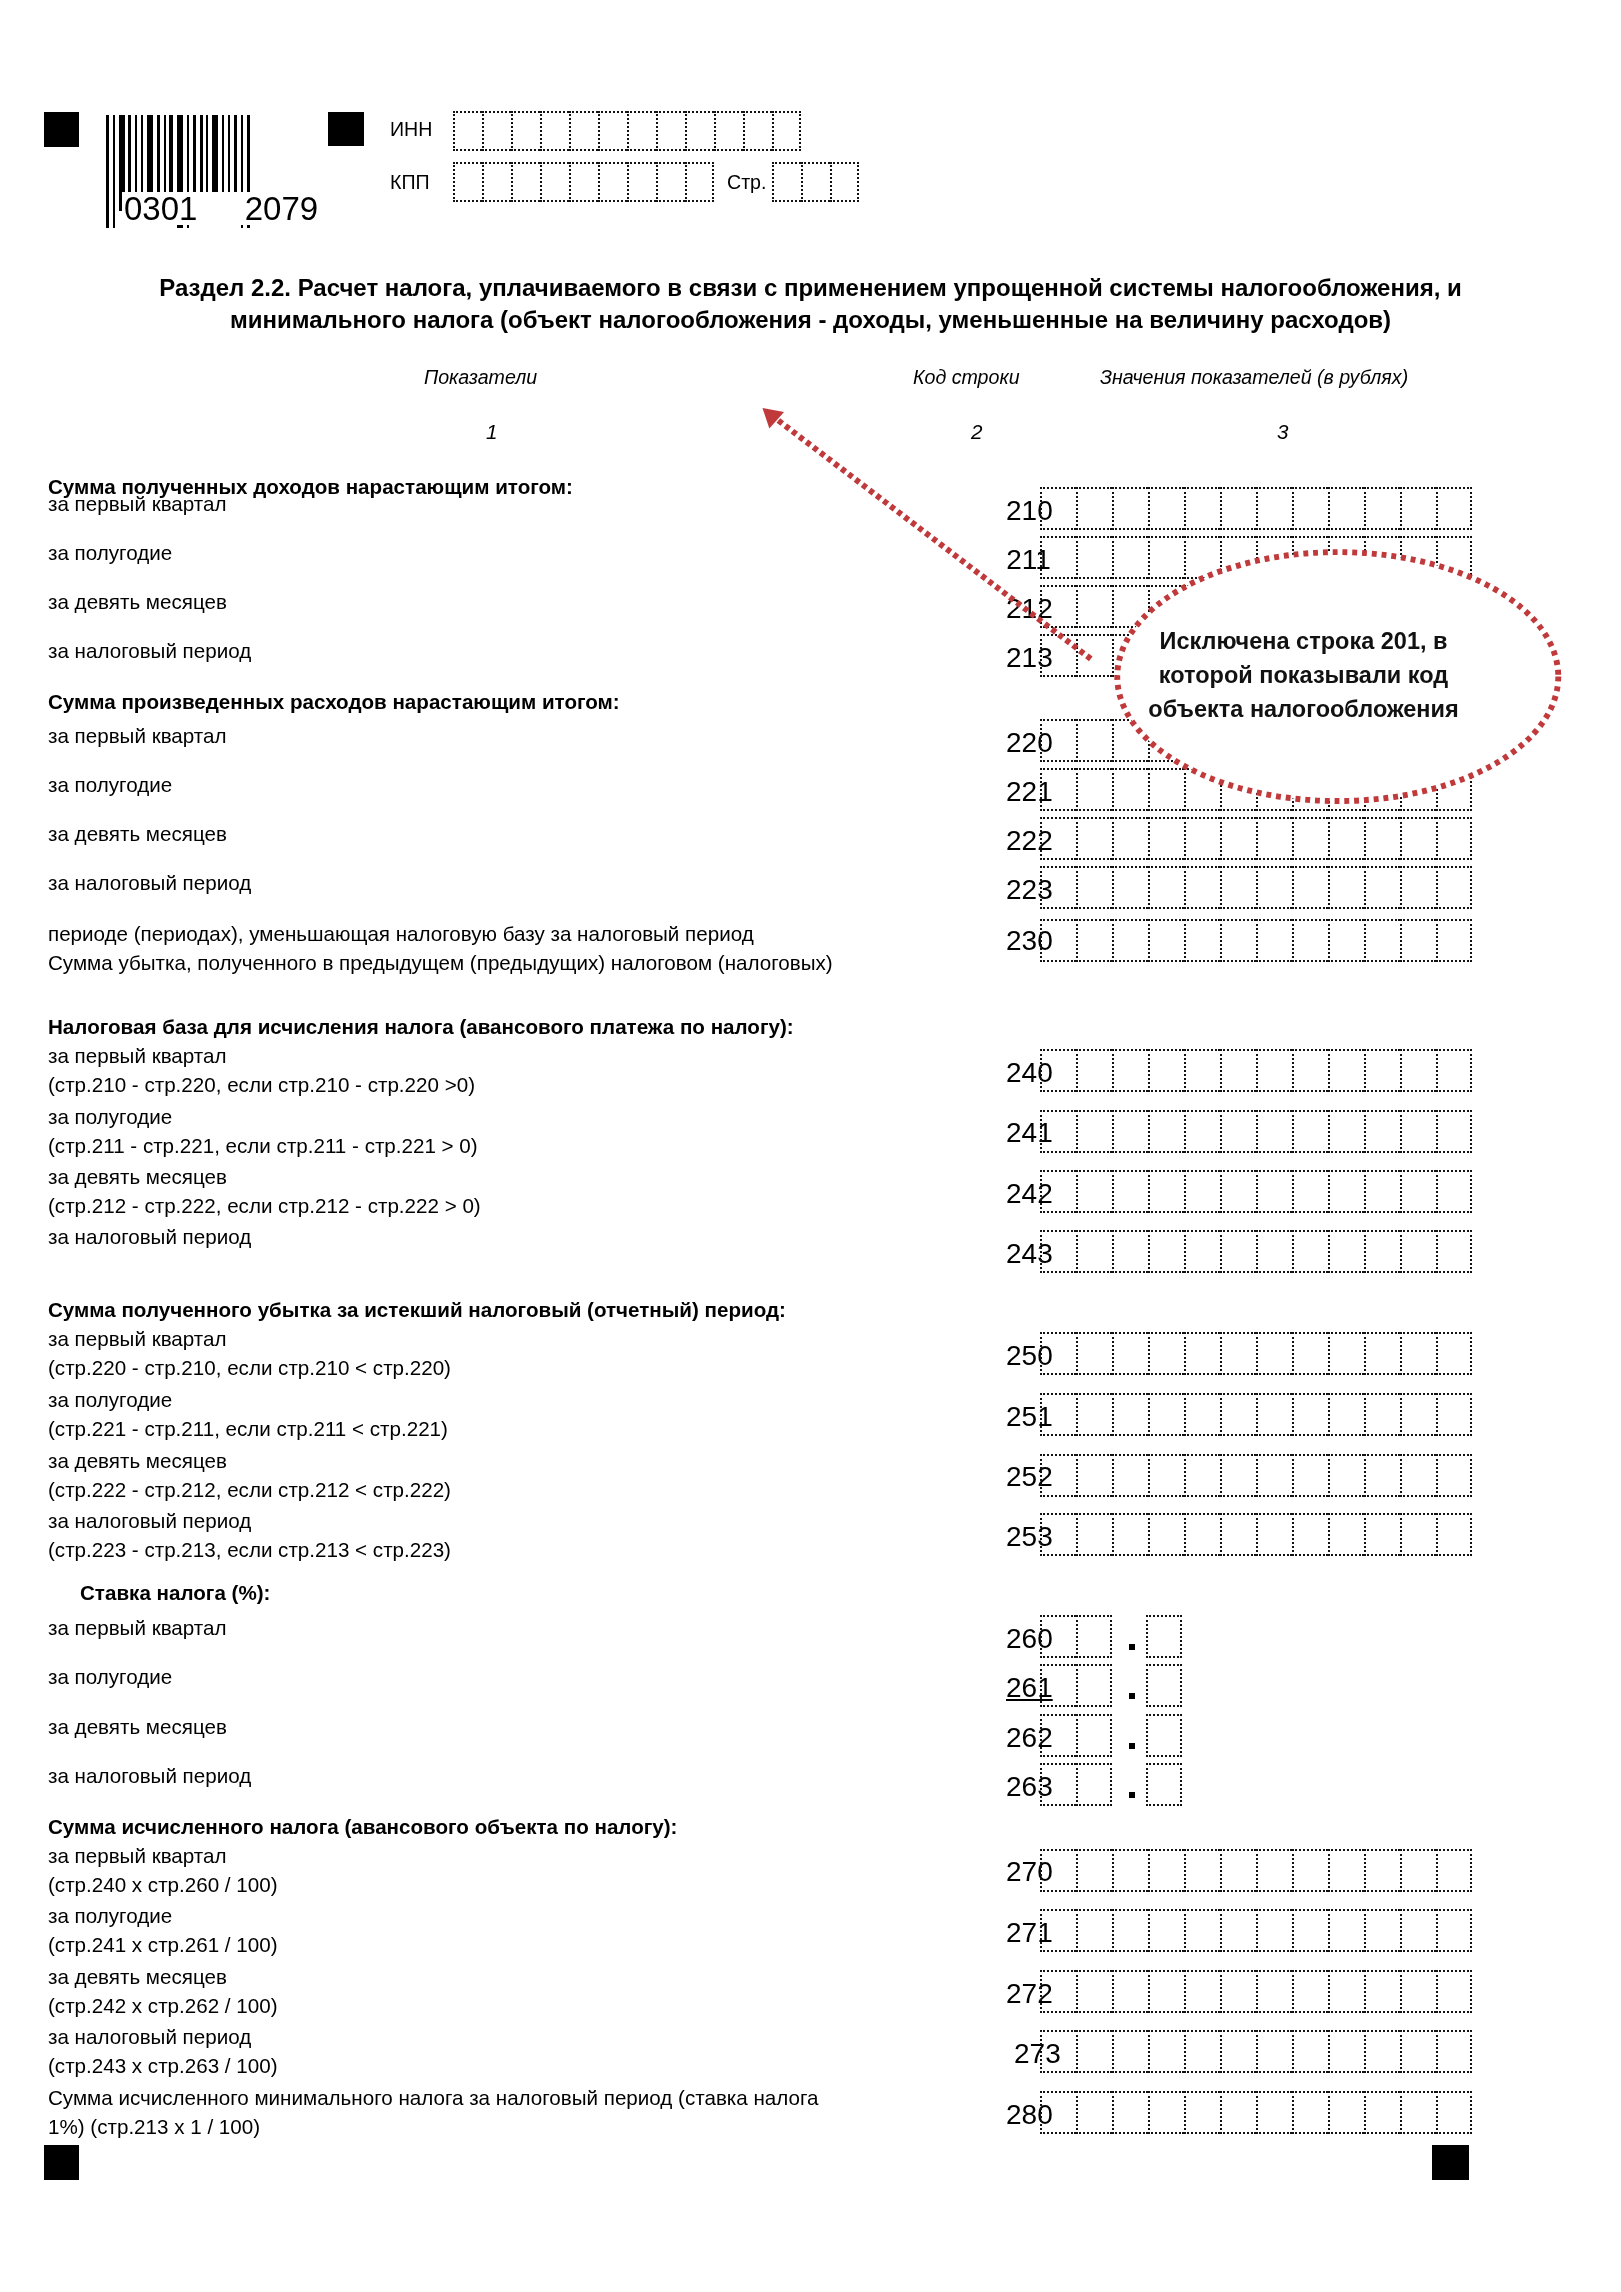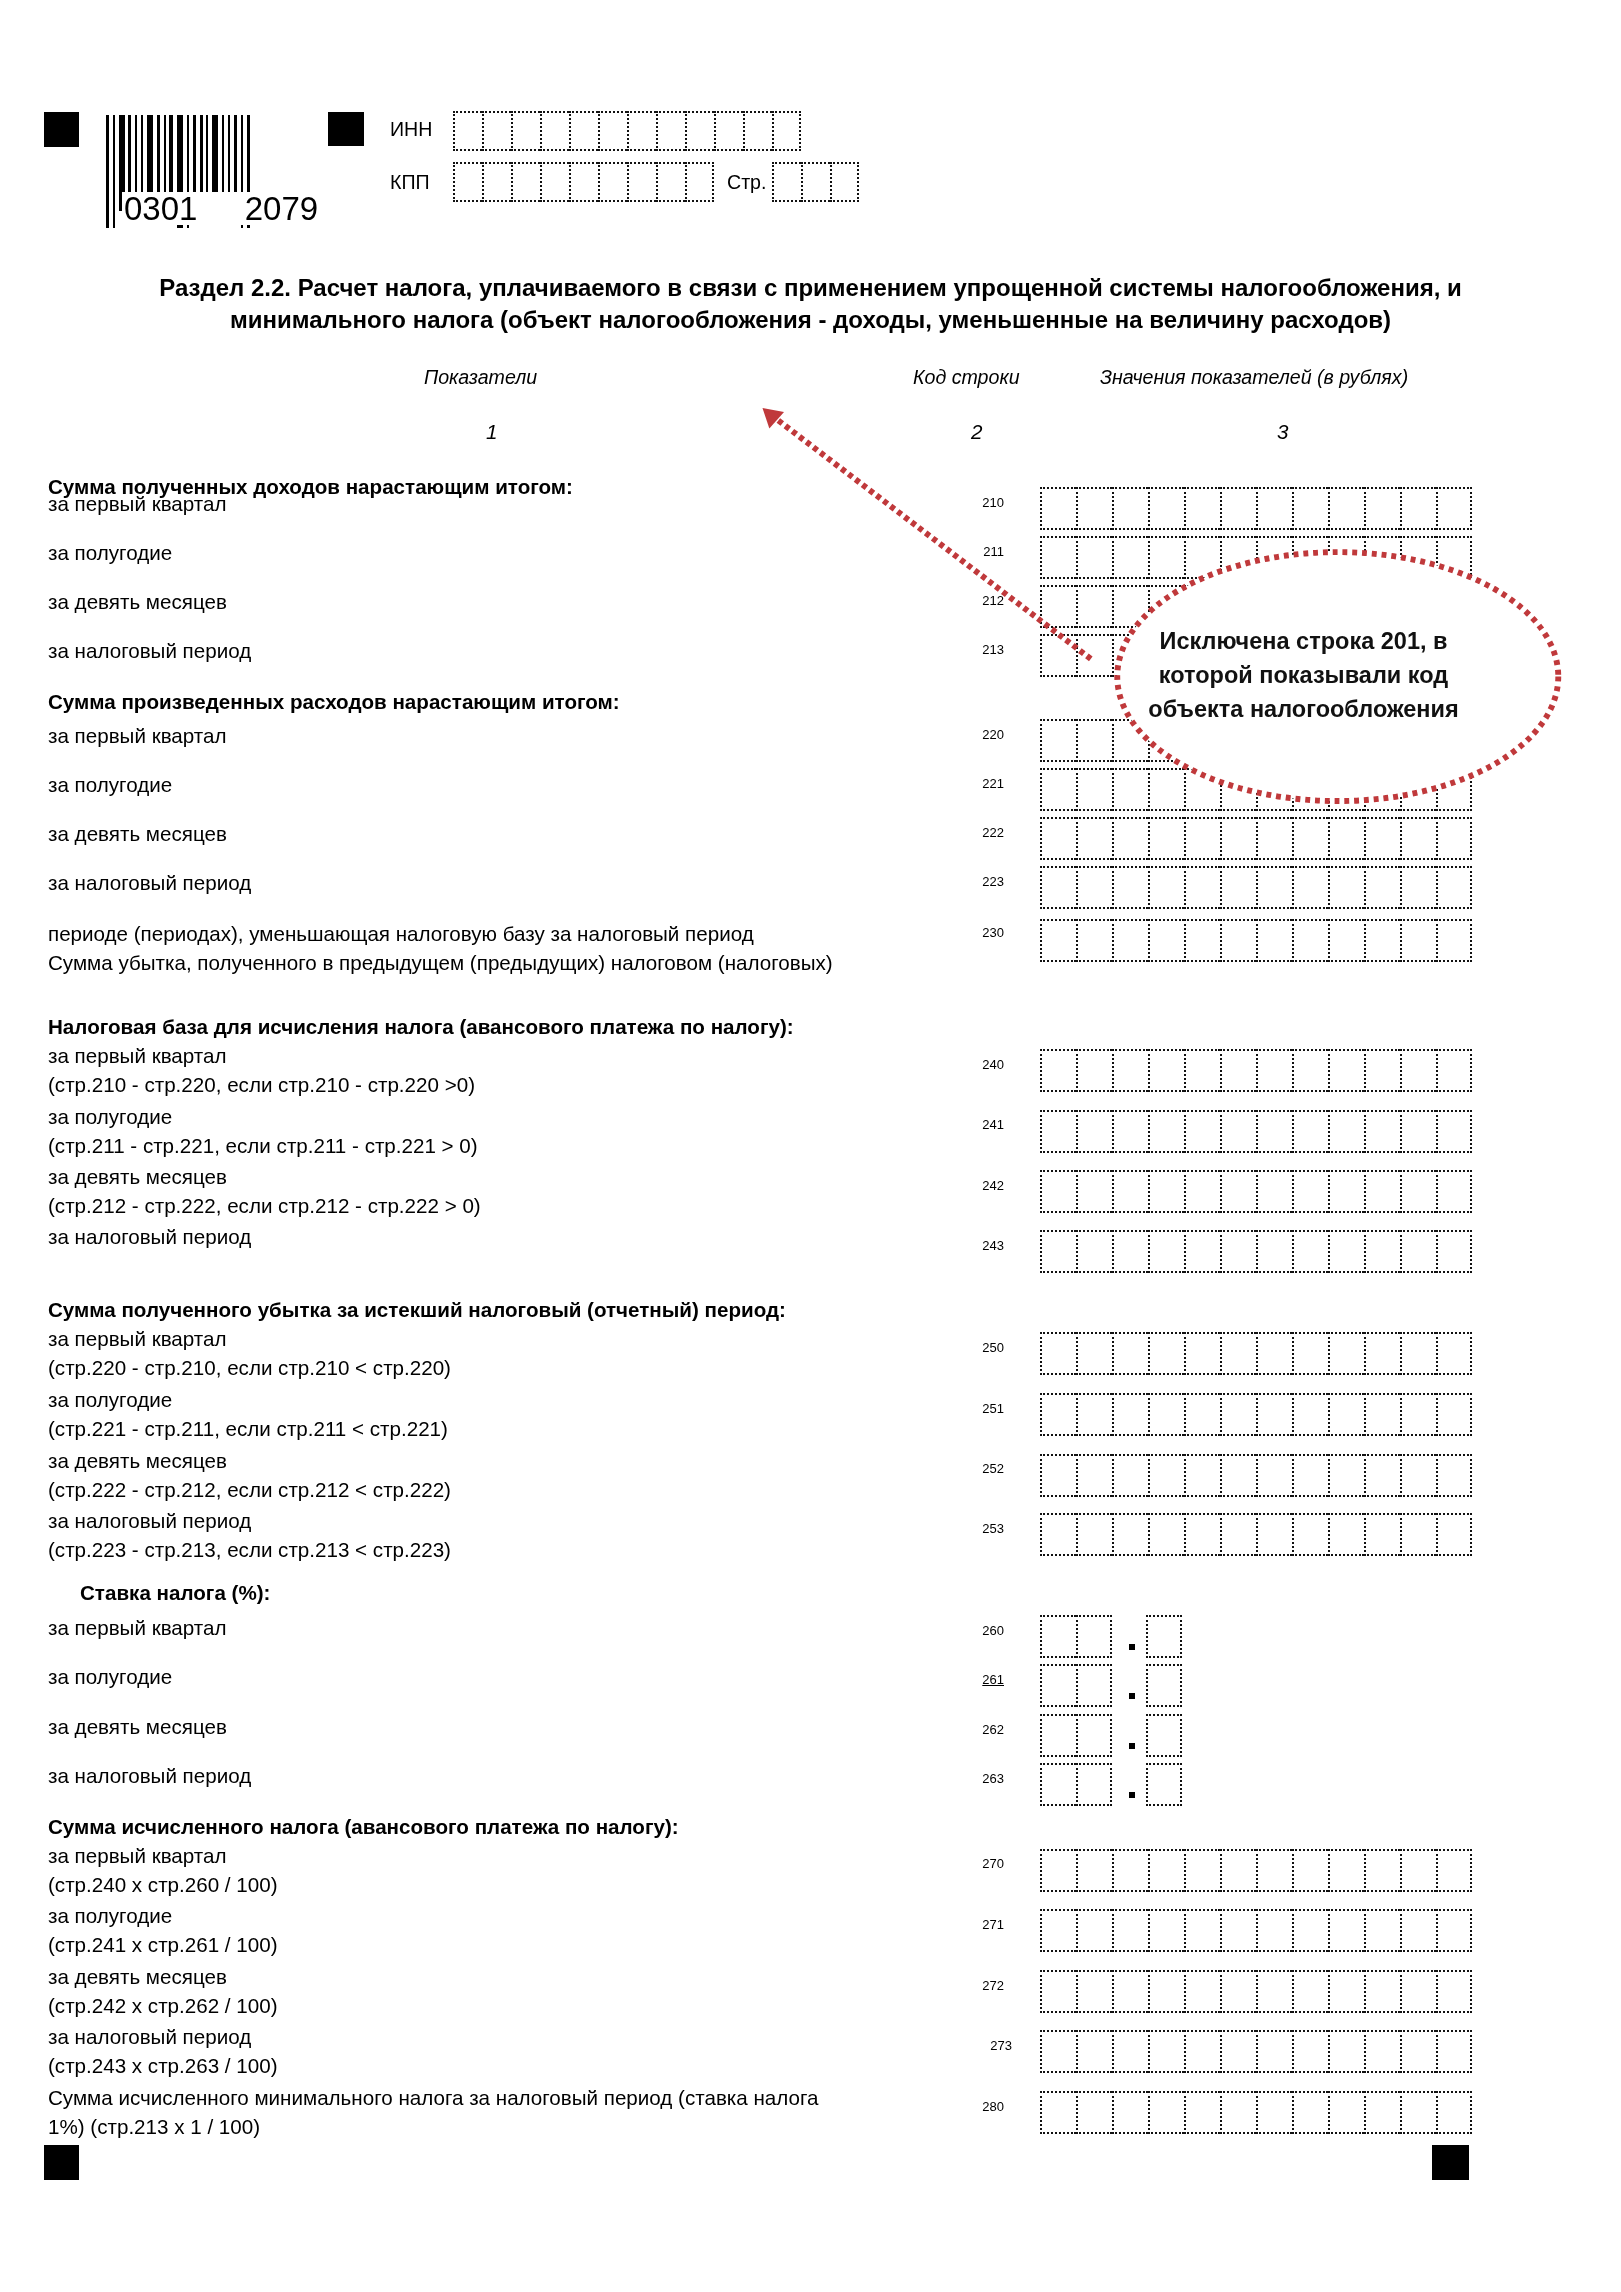--- a/index.html
+++ b/index.html
@@ -2,21 +2,21 @@
 <html><head>
 <meta charset="utf-8">
 <style>
   html, body { margin:0; padding:0; background:#ffffff; }
   body { width:1621px; height:2293px; position:relative; overflow:hidden;
          font-family:"Liberation Sans", sans-serif; color:#000; }
   .abs { position:absolute; }
   .marker { position:absolute; background:#000; }
   .lbl { position:absolute; font-size:20.6px; white-space:nowrap; }
   .hdr { position:absolute; font-size:20.6px; font-weight:bold; white-space:nowrap; }
-  .code { position:absolute; left:959px; width:45px; text-align:right; font-size:13px; }
+  .code { position:absolute; left:1006px; width:45px; text-align:center; font-size:28px; }
   .sub { display:block; }
   .cells { position:absolute; display:flex; }
   .cell { box-sizing:border-box; border:2.9px dotted #111; border-right:none; height:43px; }
   .cells .cell:last-child { border-right:2.9px dotted #111; }
   .cells.big .cell { width:36px; }
   .cells.hdrc .cell { width:29px; height:40px; }
   .dot { position:absolute; width:5.9px; height:5.9px; background:#000; }
   .title { position:absolute; left:0; width:1621px; text-align:center; font-weight:bold; font-size:24px; line-height:32px; }
   .colhead { position:absolute; font-style:italic; font-size:19.6px; white-space:nowrap; }
   .colnum { position:absolute; font-style:italic; font-size:20.6px; }
@@ -470,21 +470,21 @@
     </div>
     <div class="code" style="top:1771px;">263</div>
     <div class="cells big" style="left:1040px;top:1763px;">
       <div class="cell"></div>
       <div class="cell"></div>
     </div>
     <div class="dot" style="left:1129px;top:1792px;"></div>
     <div class="cells big" style="left:1146px;top:1763px;">
       <div class="cell"></div>
     </div>
-    <div class="hdr" style="left:48px;top:1815px;">Сумма исчисленного налога (авансового платежа по налогу):</div>
+    <div class="hdr" style="left:48px;top:1815px;">Сумма исчисленного налога (авансового объекта по налогу):</div>
     <div class="lbl" style="left:48px;top:1841px;line-height:29px;">
       <span class="sub">за первый квартал</span>
       <span class="sub">(стр.240 х стр.260 / 100)</span>
     </div>
     <div class="code" style="top:1856px;">270</div>
     <div class="cells big" style="left:1040px;top:1849px;">
       <div class="cell"></div>
       <div class="cell"></div>
       <div class="cell"></div>
       <div class="cell"></div>

